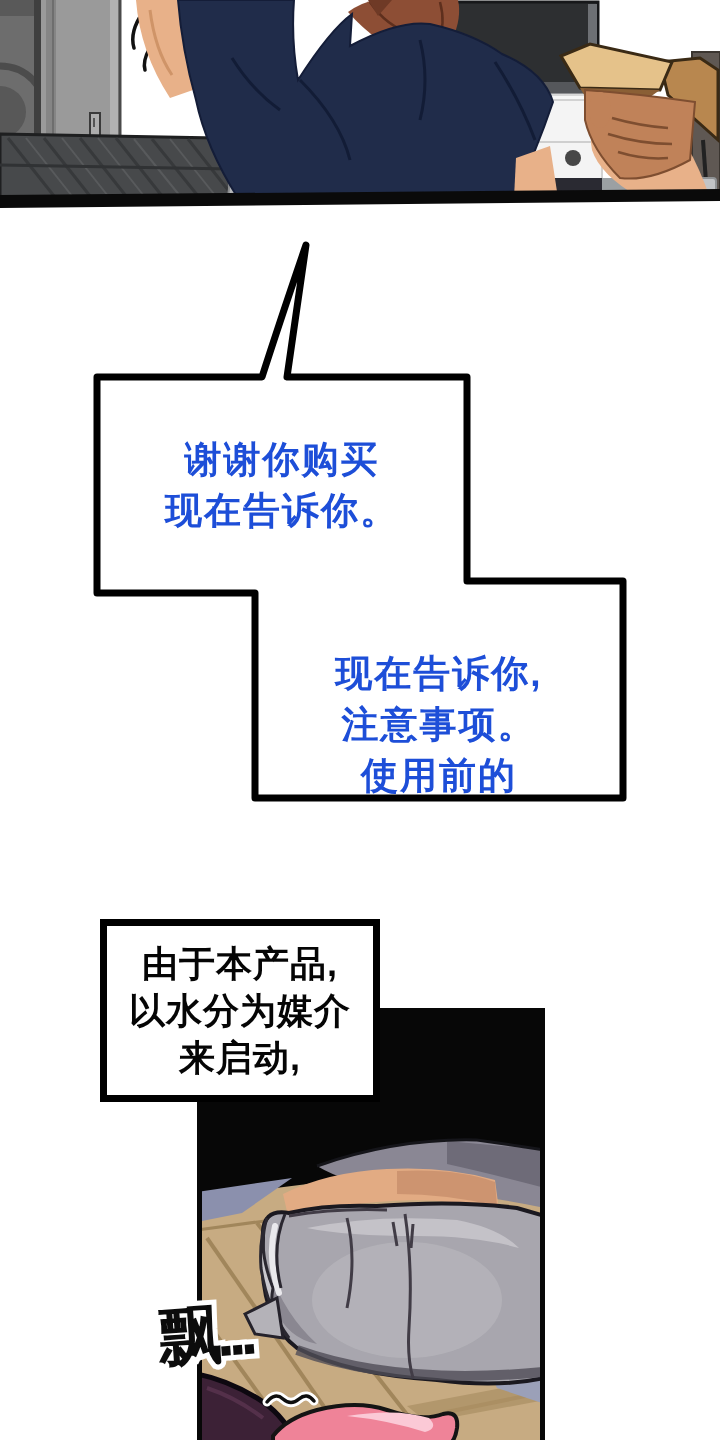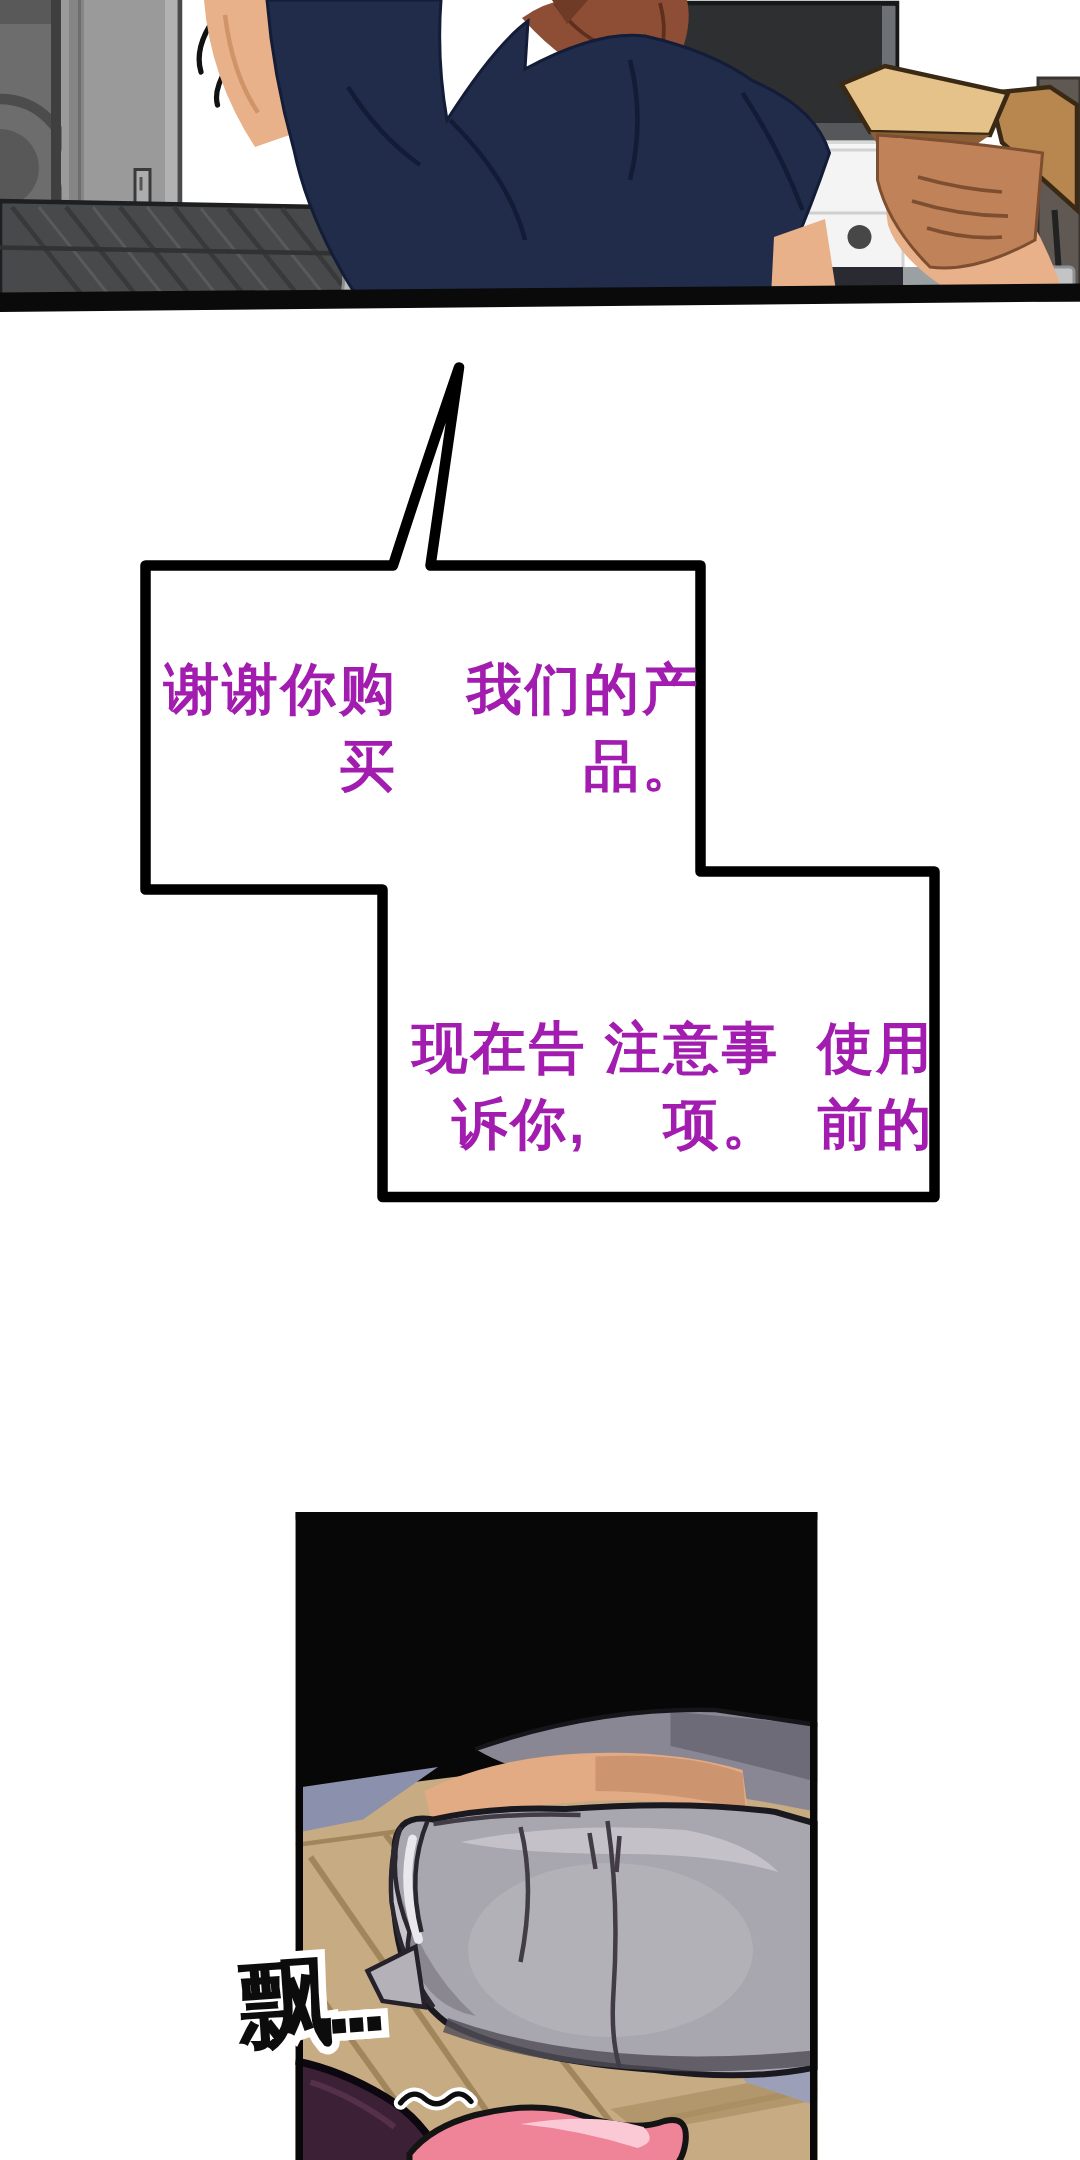--- a/index.html
+++ b/index.html
@@ -4,22 +4,22 @@
 <style>
   html,body{margin:0;padding:0;background:#ffffff;}
   .page{
     position:relative;width:720px;height:1440px;background:#ffffff;
     overflow:hidden;font-family:"Liberation Sans",sans-serif;
   }
   .abs{position:absolute;}
   svg{display:block;}
   
   .bubble-text{
-    position:absolute;display:flex;flex-direction:row;justify-content:center;
-    align-items:center;text-align:right;color:#a21caf;
+    position:absolute;display:flex;flex-direction:column;justify-content:center;
+    align-items:center;text-align:left;color:#1d4ed8;
     font-weight:700;z-index:4;pointer-events:none;
     font-family:"Liberation Sans",sans-serif;
   }
   .bt-1{left:97px;top:377px;width:370px;height:216px;font-size:37px;line-height:51px;letter-spacing:2px;}
   .bt-2{left:255px;top:618px;width:368px;height:212px;font-size:37px;line-height:51px;letter-spacing:2px;}
   .bubble-3{
     position:absolute;left:100px;top:919px;width:280px;height:183px;
     background:#ffffff;border:7px solid #000;box-sizing:border-box;
     display:flex;flex-direction:column;justify-content:center;align-items:center;
     text-align:center;font-size:36px;line-height:47px;font-weight:700;
@@ -160,21 +160,21 @@
 
     <polygon points="0,195 720,189 720,201 0,208" fill="#0a0a0a"></polygon>
   </svg>
 
   <svg class="abs combined-bubble" width="540" height="570" viewBox="0 0 540 570">
     <path d="M7,141 L172,141 Q190,85 216,9 L197,141 L377,141 L377,345 L533,345 L533,562 L165,562 L165,357 L7,357 Z" fill="#ffffff" stroke="#000000" stroke-width="7" stroke-linejoin="round"></path>
   </svg>
 
   <div class="bubble-text bt-1">
     <span>谢谢你购买</span>
-    <span>我们的产品。</span>
+    <span>现在告诉你。</span>
   </div>
   <div class="bubble-text bt-2">
     <span>现在告诉你,</span>
     <span>注意事项。</span>
     <span>使用前的</span>
   </div>
 
   <svg class="abs panel-bottom" width="348" height="432" viewBox="0 0 348 432">
     <rect x="0" y="0" width="348" height="432" fill="#070707"></rect>
 
@@ -242,19 +242,24 @@
       <path d="M70,394 q8,-10 16,-3 q8,7 16,0 q8,-7 15,2" stroke="#0e0e0e" stroke-width="3.5"></path>
     </g>
 
     <g fill="#070707">
       <rect x="0" y="0" width="5" height="432"></rect>
       <rect x="343" y="0" width="5" height="432"></rect>
       <rect x="0" y="0" width="348" height="5"></rect>
     </g>
   </svg>
 
+  <div class="bubble-3">
+    <span>由于本产品,</span>
+    <span>以水分为媒介</span>
+    <span>来启动,</span>
+  </div>
 
   <div class="sfx">
     <span class="stroke">飘...</span>
     <span class="fill">飘...</span>
   </div>
 
 </div>
 
 </body></html>

